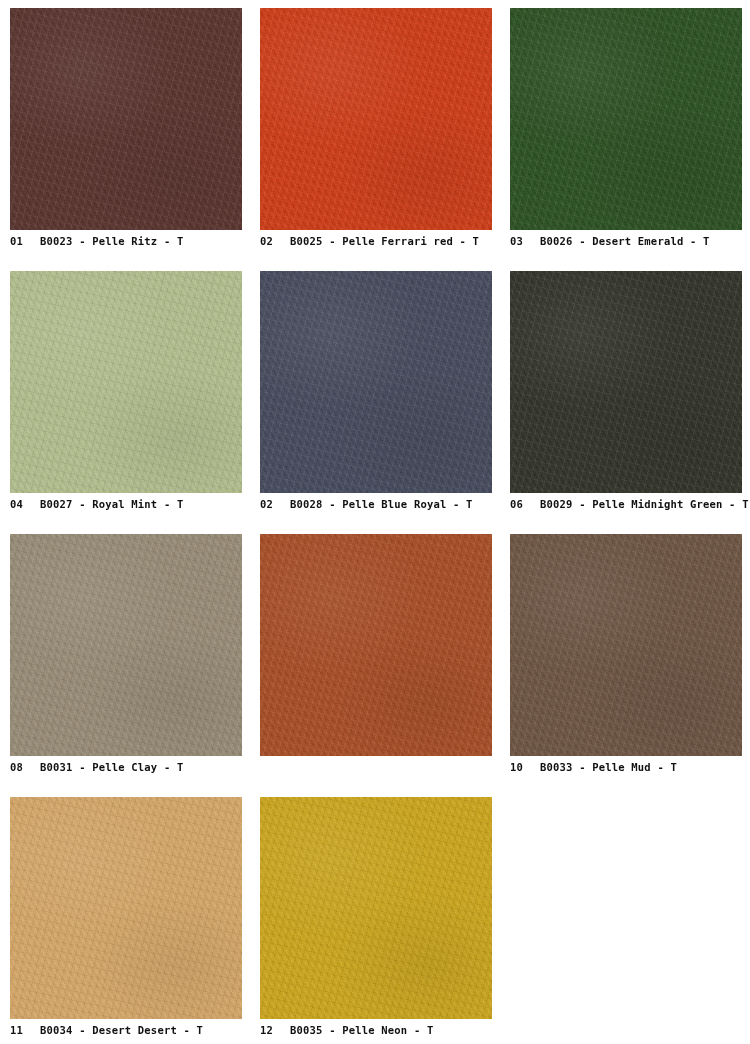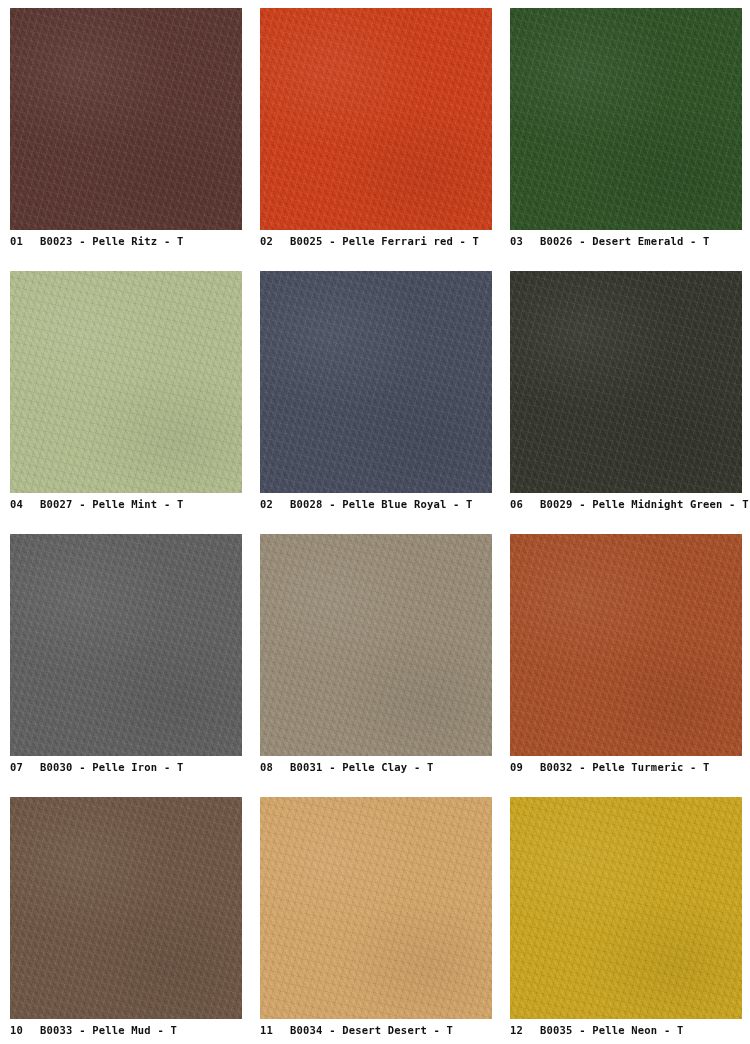--- a/index.html
+++ b/index.html
@@ -139,57 +139,46 @@
     <div class="swatch-chip" style="background-color: rgb(45, 81, 36);"></div>
     <div class="swatch-label">
       <span class="swatch-index">03</span>
       <span class="swatch-name">B0026 - Desert Emerald - T</span>
     </div>
   </div>
       <div class="swatch-cell">
     <div class="swatch-chip" style="background-color: rgb(177, 189, 141);"></div>
     <div class="swatch-label">
       <span class="swatch-index">04</span>
-      <span class="swatch-name">B0027 - Pelle Mint - T</span>
+      <span class="swatch-name">B0027 - Royal Mint - T</span>
     </div>
   </div>
       <div class="swatch-cell">
     <div class="swatch-chip" style="background-color: rgb(70, 75, 93);"></div>
     <div class="swatch-label">
       <span class="swatch-index">02</span>
       <span class="swatch-name">B0028 - Pelle Blue Royal - T</span>
     </div>
   </div>
       <div class="swatch-cell">
     <div class="swatch-chip" style="background-color: rgb(51, 53, 43);"></div>
     <div class="swatch-label">
       <span class="swatch-index">06</span>
       <span class="swatch-name">B0029 - Pelle Midnight Green - T</span>
     </div>
   </div>
       <div class="swatch-cell">
-    <div class="swatch-chip" style="background-color: rgb(94, 95, 94);"></div>
-    <div class="swatch-label">
-      <span class="swatch-index">07</span>
-      <span class="swatch-name">B0030 - Pelle Iron - T</span>
-    </div>
-  </div>
-      <div class="swatch-cell">
     <div class="swatch-chip" style="background-color: rgb(151, 139, 118);"></div>
     <div class="swatch-label">
       <span class="swatch-index">08</span>
       <span class="swatch-name">B0031 - Pelle Clay - T</span>
     </div>
   </div>
       <div class="swatch-cell">
     <div class="swatch-chip" style="background-color: rgb(166, 78, 39);"></div>
-    <div class="swatch-label">
-      <span class="swatch-index">09</span>
-      <span class="swatch-name">B0032 - Pelle Turmeric - T</span>
-    </div>
   </div>
       <div class="swatch-cell">
     <div class="swatch-chip" style="background-color: rgb(109, 85, 67);"></div>
     <div class="swatch-label">
       <span class="swatch-index">10</span>
       <span class="swatch-name">B0033 - Pelle Mud - T</span>
     </div>
   </div>
       <div class="swatch-cell">
     <div class="swatch-chip" style="background-color: rgb(211, 165, 104);"></div>

